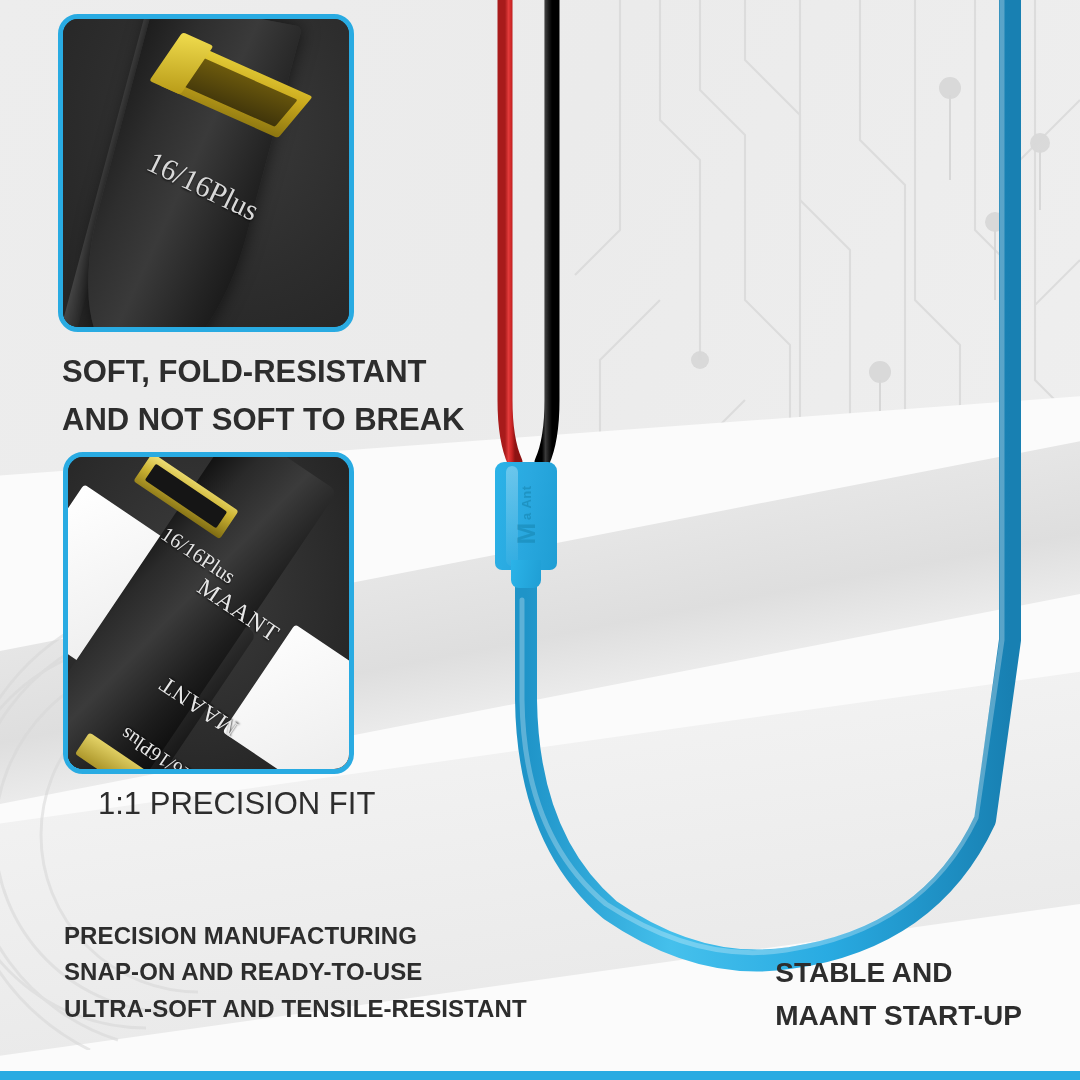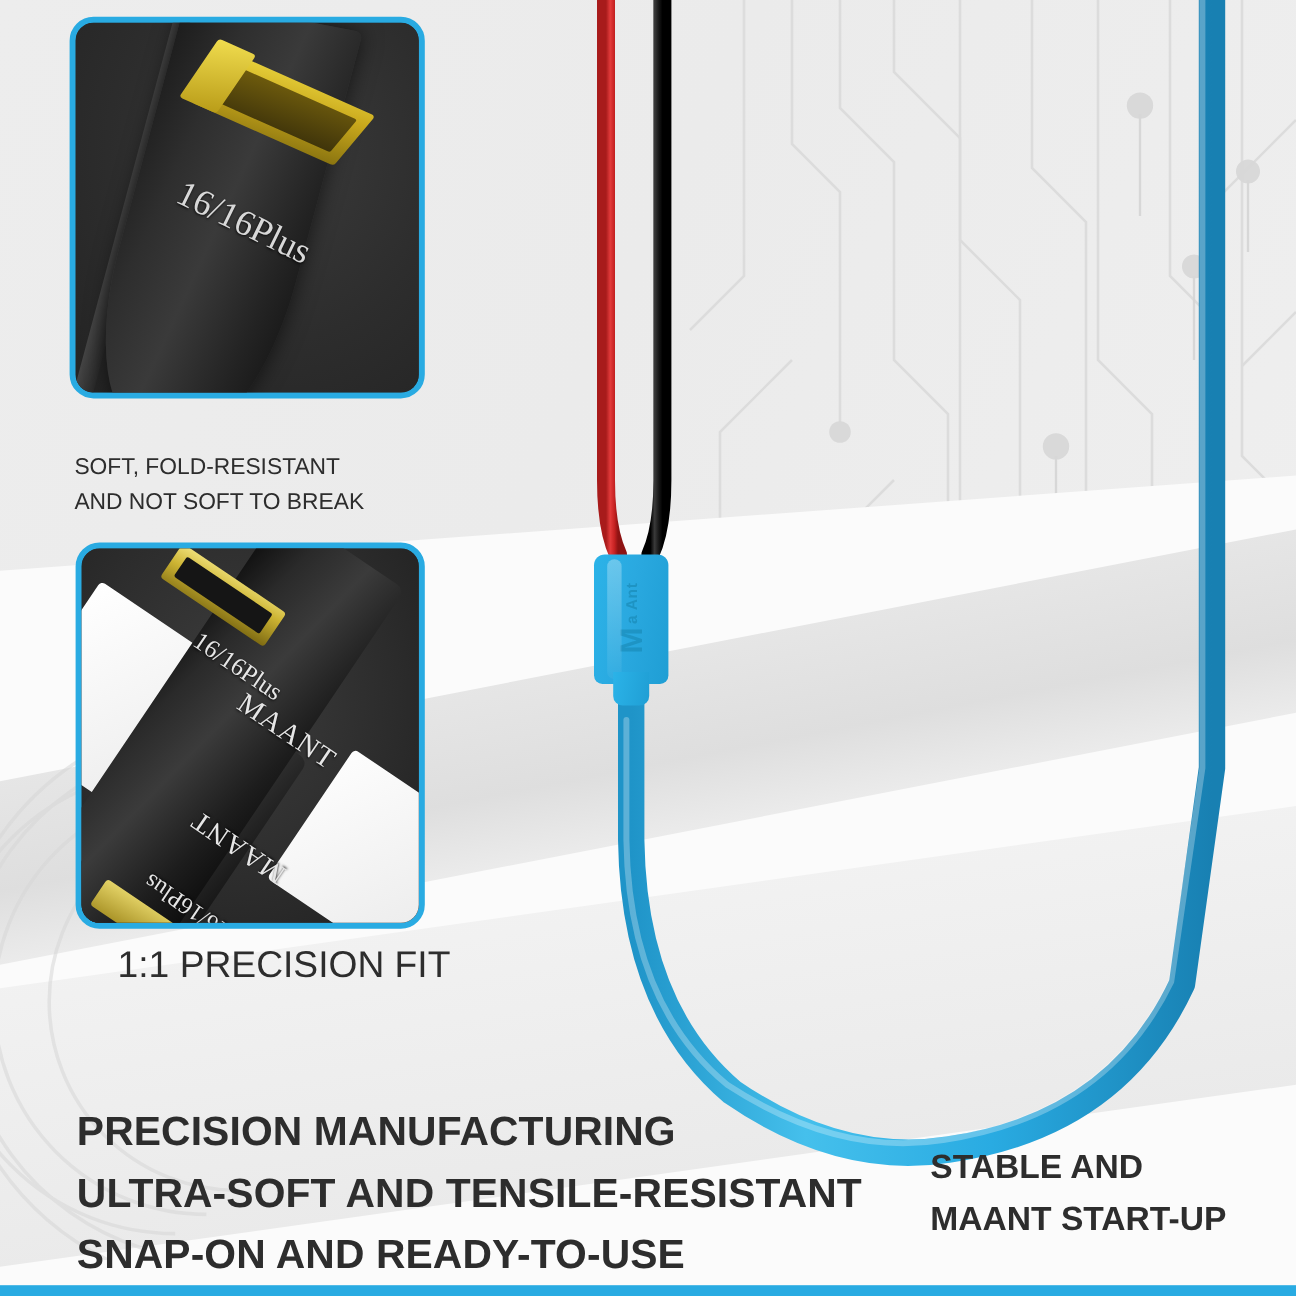--- a/index.html
+++ b/index.html
@@ -177,23 +177,23 @@
   .p2-t3{left:86px;top:236px;font-size:23px;transform:rotate(214deg);letter-spacing:1px;}
   .p2-t4{left:48px;top:286px;font-size:20px;transform:rotate(214deg);}
 
   
   .caption{
     position:absolute;
     color:#2d2d2d;
     font-family:"Liberation Sans", sans-serif;
     white-space:nowrap;
   }
-  #caption-1{left:62px;top:348px;font-size:19px;line-height:1.55;font-weight:400;margin-top:27px;}
+  #caption-1{left:62px;top:348px;font-size:31px;line-height:1.55;font-weight:700;}
   #caption-2{left:98px;top:786px;font-size:31px;font-weight:400;}
-  #caption-3{left:64px;top:918px;font-size:34px;line-height:1.52;font-weight:700;letter-spacing:.1px;}
+  #caption-3{left:64px;top:918px;font-size:24px;line-height:1.52;font-weight:700;letter-spacing:.1px;}
   #caption-4{right:58px;top:952px;font-size:28px;line-height:1.52;font-weight:700;text-align:left;}
 </style>
 </head>
 <body>
 
 <div id="stage">
 
   <div class="bg-base"></div>
 
   <svg class="bg-circuit" width="1080" height="1080" viewBox="0 0 1080 1080">
@@ -322,22 +322,22 @@
       <div class="p2-txt p2-t4">16/16Plus</div>
     </div>
   </div>
 
   <div class="caption" id="caption-2">
     <div>1:1 PRECISION FIT</div>
   </div>
 
   <div class="caption" id="caption-3">
     <div>PRECISION MANUFACTURING</div>
+    <div>SNAP-ON AND READY-TO-USE</div>
     <div>ULTRA-SOFT AND TENSILE-RESISTANT</div>
-    <div>SNAP-ON AND READY-TO-USE</div>
   </div>
 
   <div class="caption" id="caption-4">
     <div>STABLE AND</div>
     <div>MAANT START-UP</div>
   </div>
 
   <div class="bottom-strip"></div>
 </div>
 

